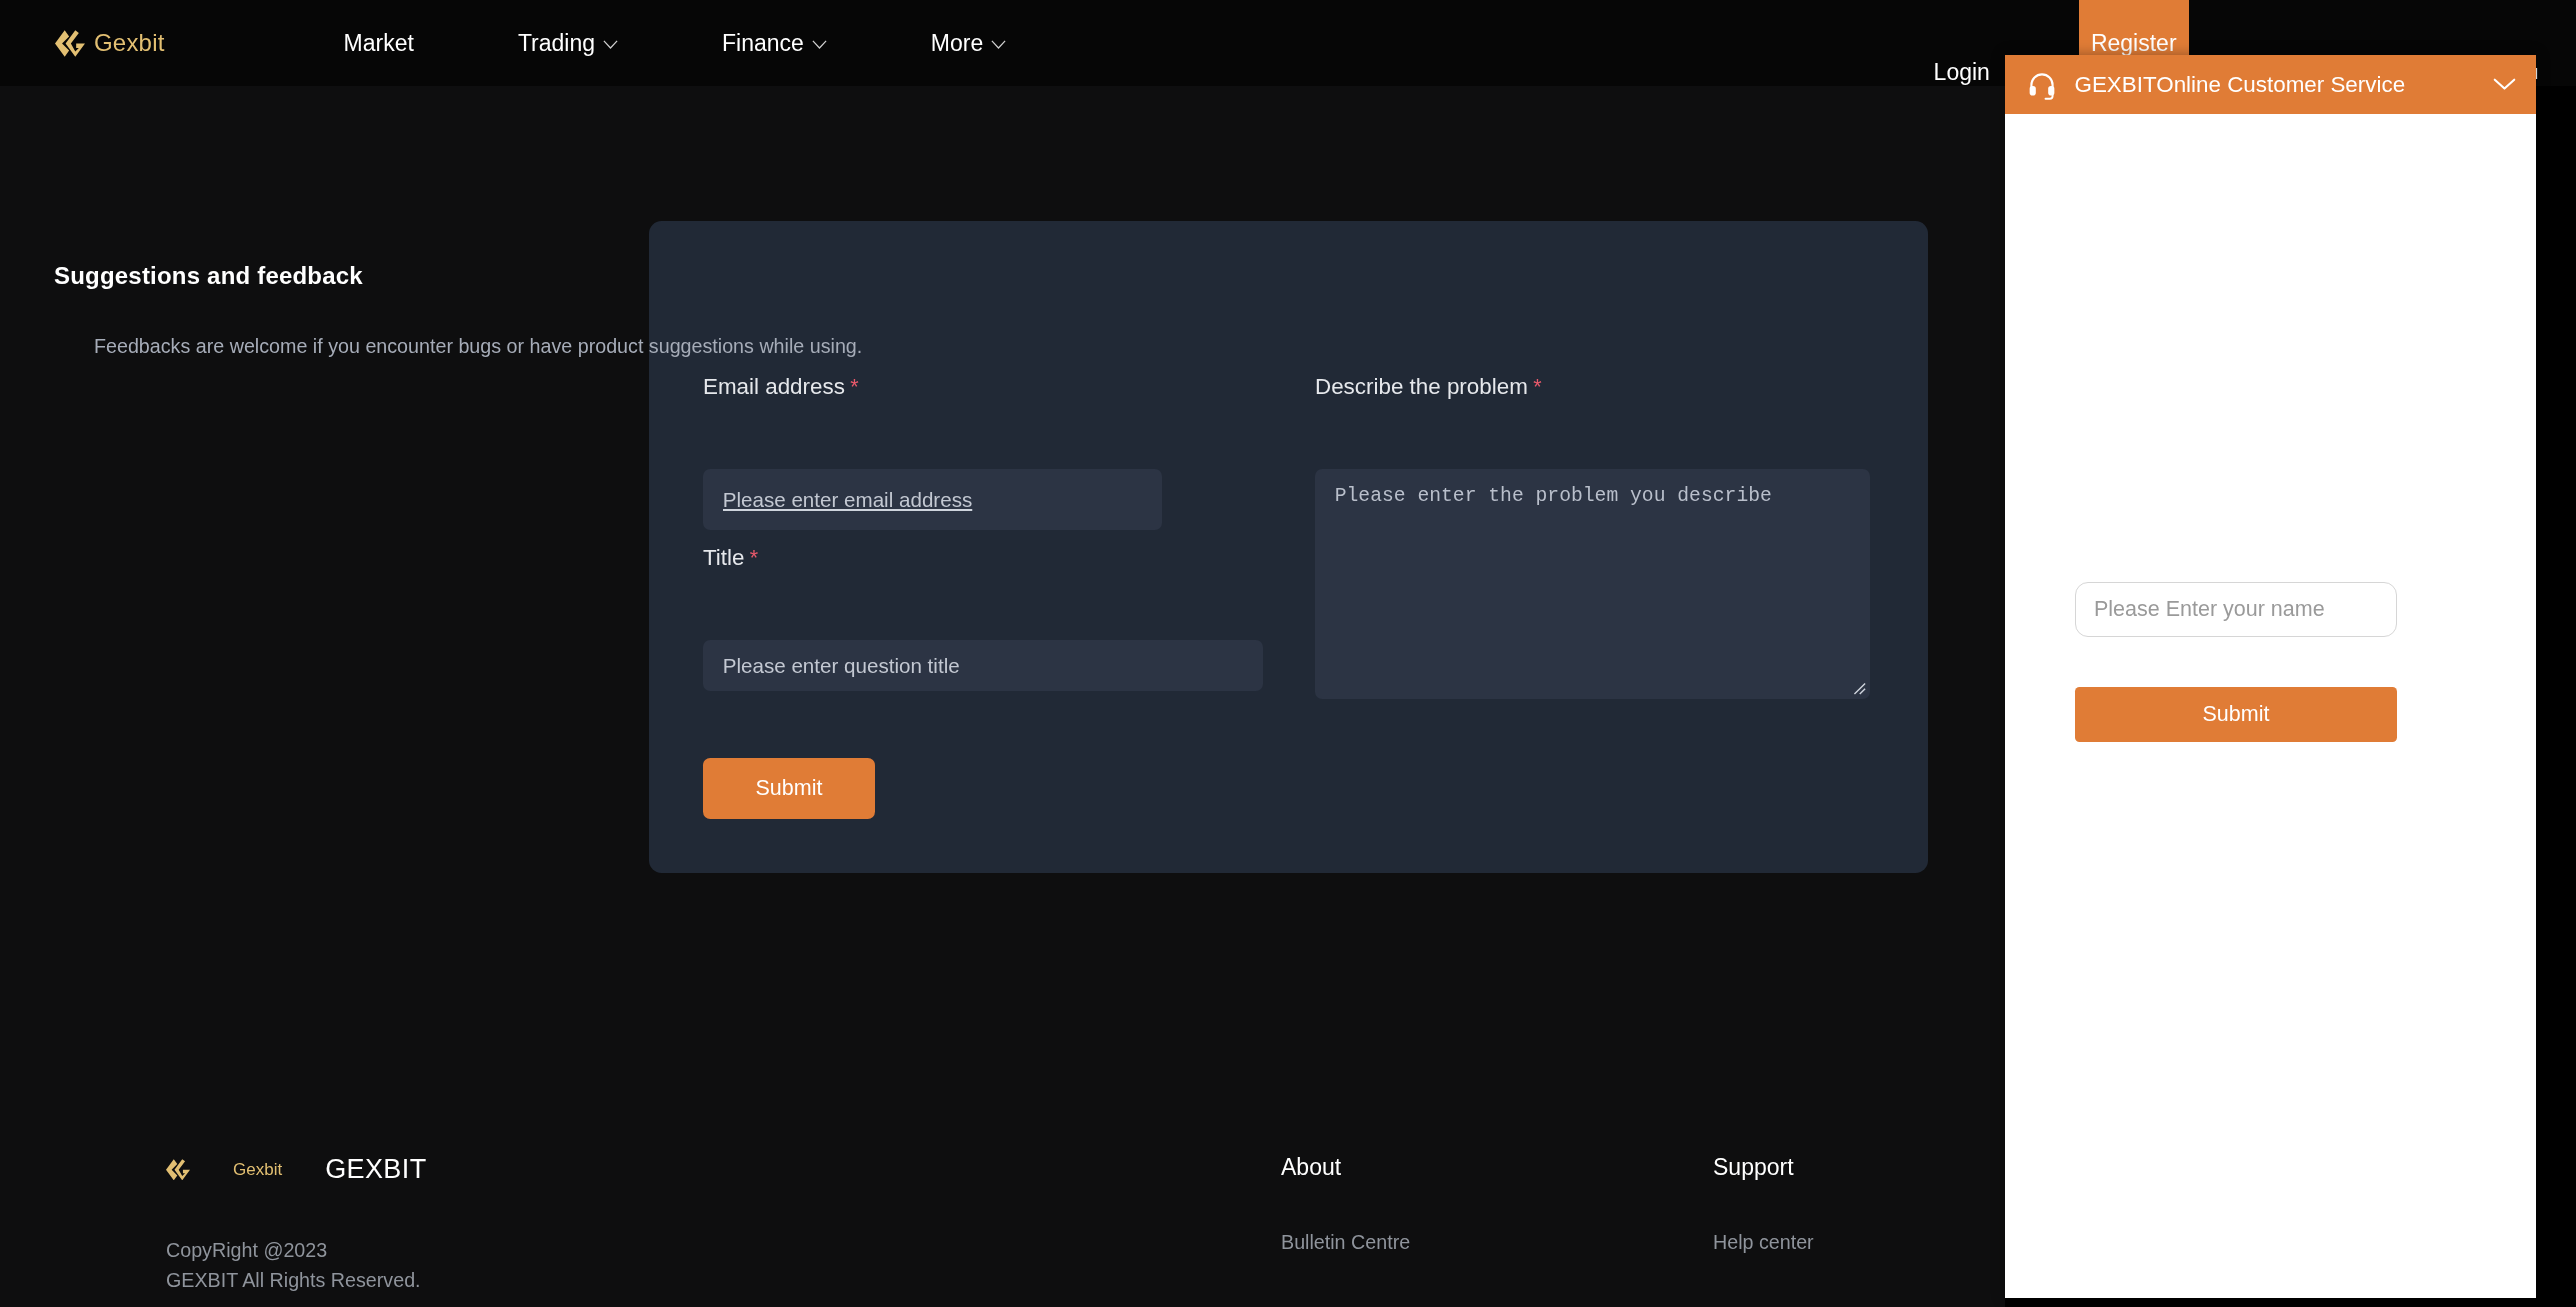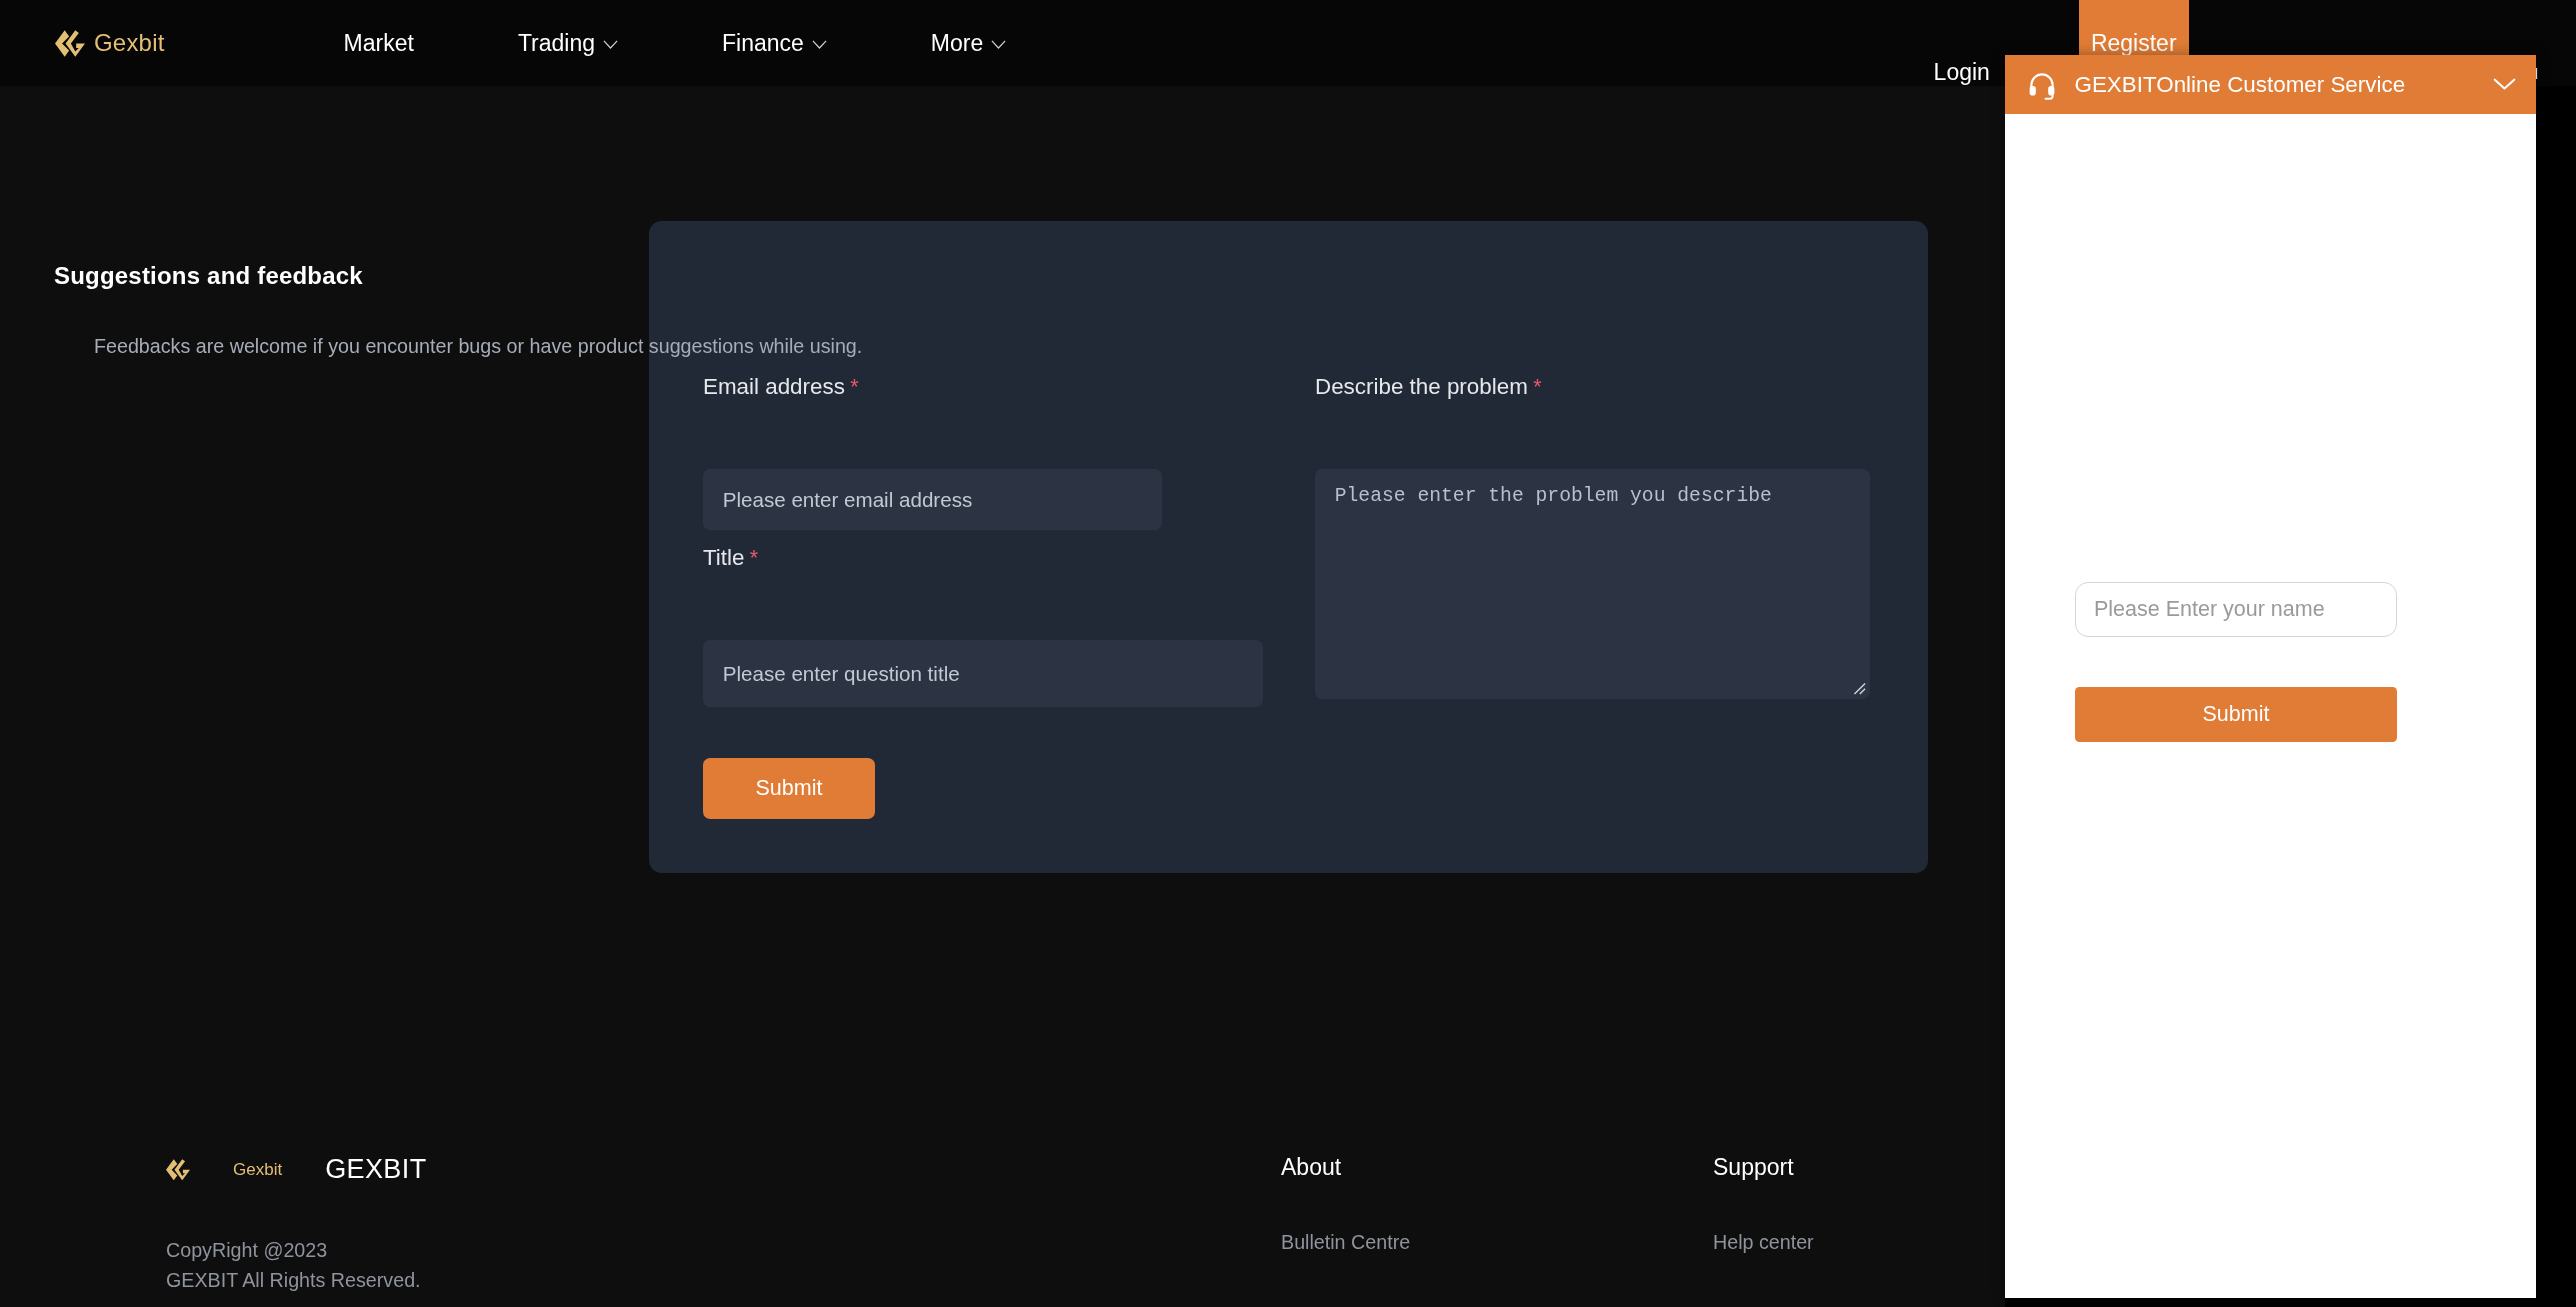--- a/index.html
+++ b/index.html
@@ -171,22 +171,22 @@
     border: none;
     border-radius: 7.2px;
     color: #cfd4dd;
     font-size: 20.6px;
     font-family: "Liberation Sans", sans-serif;
     padding: 0 19.7px;
     outline: none;
   }
   .txt-input::placeholder { color: #c3c8d2; opacity: 1; }
 
-  #email-input  { left: 703px; top: 469px;  width: 459px; height: 61px; }
-  #title-input  { left: 703px; top: 640px;  width: 560px; height: 67px; }
+  #email-input  { left: 703px; top: 469px;  width: 459px; height: 61px; text-decoration: underline; }
+  #title-input  { left: 703px; top: 640px;  width: 560px; height: 51px; }
 
   .ta-wrap {
     position: absolute;
     left: 1315px; top: 469px;
     width: 555px; height: 230px;
   }
   .ta-input {
     width: 100%; height: 100%;
     background: #2c3444;
     border: none;

